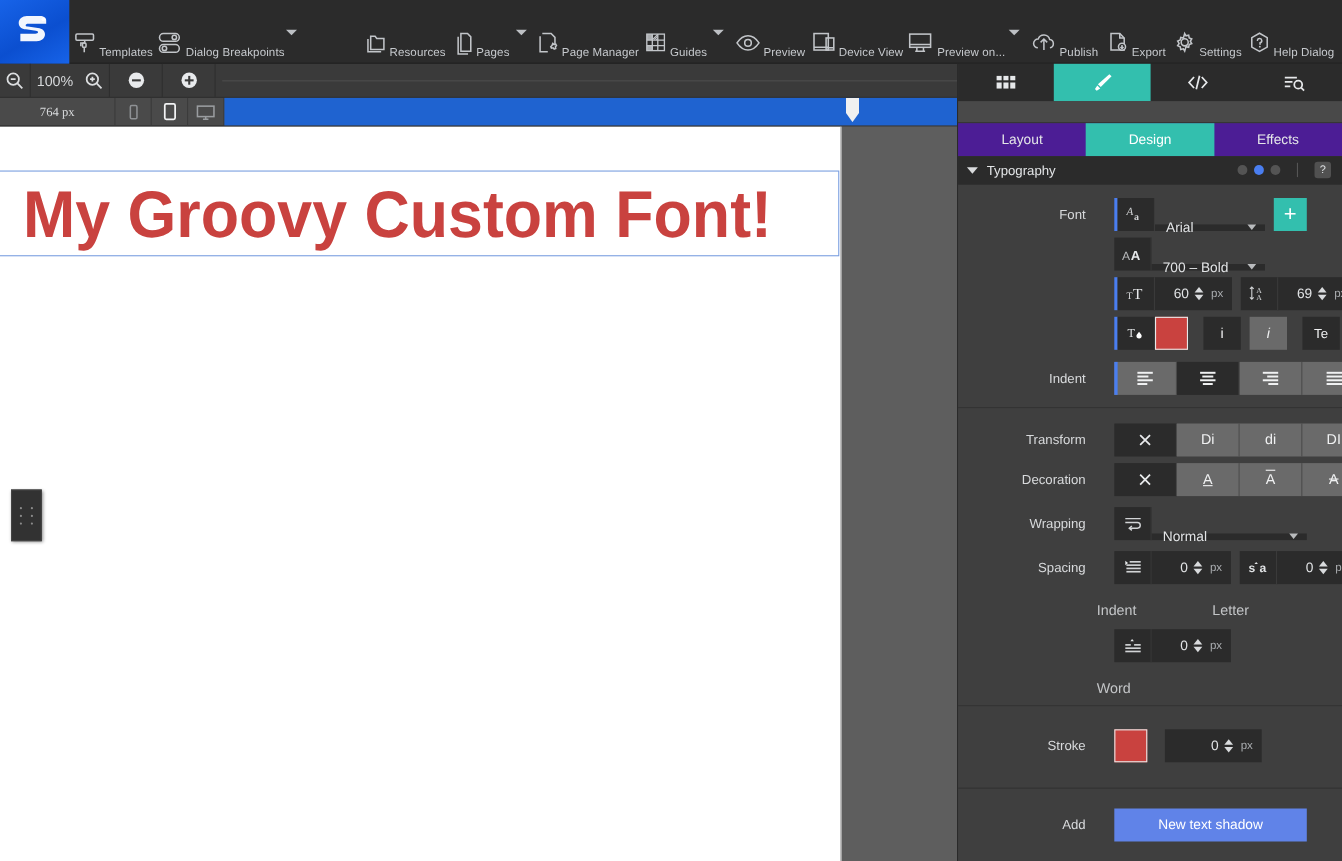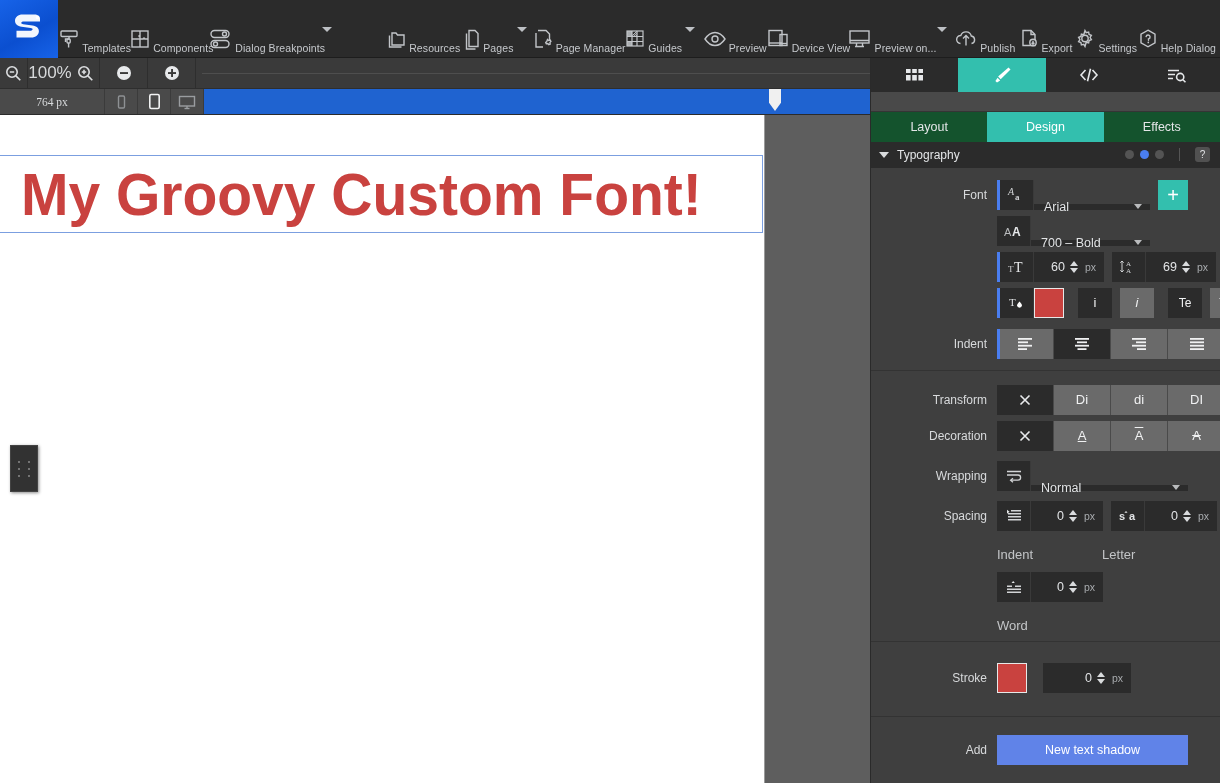--- a/index.html
+++ b/index.html
@@ -42,21 +42,21 @@
   .zoombar {
     position: absolute; top: 58px; left: 0; width: 870px; height: 31px;
     background: #3a3a3a; display: flex; align-items: stretch;
     border-bottom: 1px solid #2e2e2e;
   }
   .zoom-cell {
     display: flex; align-items: center; justify-content: center;
     border-right: 1px solid #2e2e2e; color: #d6d8da;
   }
   .zoom-mag { width: 28px; }
-  .zoom-pct { width: 44px; font-size: 17px; color: #d6d8da; border-right: none; }
+  .zoom-pct { width: 44px; font-size: 13px; color: #d6d8da; border-right: none; }
   .zoom-btn { width: 48px; }
   .zoom-rule { flex: 1 1 auto; border-right: none; position: relative; }
   .zoom-rule::after {
     content:""; position: absolute; left: 6px; right: 0; top: 50%; height: 1px; background: #4e4e4e;
   }
 
   
   .bpbar {
     position: absolute; top: 89px; left: 0; width: 870px; height: 26px;
     background: #4a4a4a; display: flex; align-items: stretch;
@@ -114,21 +114,21 @@
   .panel-iconbar {
     height: 34px; background: #2b2b2b; display: flex; align-items: stretch;
   }
   .panel-iconbar > div {
     flex: 1 1 0; display: flex; align-items: center; justify-content: center; cursor: default;
   }
   .panel-iconbar .active { background: #33bfae; }
 
   .panel-strip { height: 20px; background: #494949; border-bottom: 1px solid #353535; }
 
-  .panel-tabs { height: 30px; display: flex; background: #14532d; }
+  .panel-tabs { height: 30px; display: flex; background: #4c1d95; }
   .panel-tabs > div {
     flex: 1 1 0; display: flex; align-items: center; justify-content: center;
     font-size: 12.5px; color: #e4e6e8; cursor: default;
   }
   .panel-tabs .active { background: #33bfae; color: #fff; }
 
   .section-head {
     height: 26px; background: #2b2b2b; display: flex; align-items: center;
     padding: 0 10px 0 8px; gap: 8px;
   }
@@ -139,21 +139,21 @@
   .dot.on { background: #4a7ef0; }
   .sh-sep { width: 1px; height: 13px; background: #555; margin: 0 7px; }
   .sh-help {
     width: 15px; height: 15px; border-radius: 3px; background: #515151; color: #e0e2e4;
     font-size: 10px; display: flex; align-items: center; justify-content: center;
   }
 
   .panel-body { flex: 1 1 auto; overflow: hidden; background: #3f3f3f; }
   .block { padding: 8px 0; border-bottom: 1px solid #333; }
 
-  .row { display: flex; align-items: center; gap: 8px; padding: 3px 32px 3px 0; }
+  .row { display: flex; align-items: center; gap: 24px; padding: 3px 32px 3px 0; }
   .row-label {
     width: 118px; text-align: right; font-size: 12px; color: #d8dadc; flex: 0 0 118px;
     padding-right: 2px;
   }
   .row-body { display: flex; align-items: center; gap: 8px; flex: 1 1 auto; }
 
   .ctl { display: flex; align-items: stretch; height: 30px; }
   .ctl-accent { width: 3px; background: #4a7ef0; flex: 0 0 3px; }
   .ctl-ico {
     width: 34px; background: #2b2b2b; display: flex; align-items: center; justify-content: center;
@@ -223,29 +223,20 @@
         <svg width="26" height="26" viewBox="0 0 26 26" fill="none" stroke="#c2c5c9" stroke-width="1.4">
           <rect x="5" y="5" width="16" height="5.5" rx="1"></rect>
           <path d="M13 10.5v2.5h-3.5v3"></path>
             <rect x="11" y="13" width="3.2" height="4" rx="1"></rect>
           <path d="M12.6 17v4.5"></path>
         </svg>
       </span>
       <span class="tb-label">Templates</span>
     </div>
 
-    <div class="tb-item">
-      <span class="tb-icon">
-        <svg width="26" height="26" viewBox="0 0 26 26" fill="none" stroke="#c2c5c9" stroke-width="1.4">
-          <rect x="5" y="5" width="16" height="16"></rect>
-          <path d="M13 5v4.2c-1.4 0-1.4 1.6 0 1.6V13H5m8 0h3.2c0-1.4 1.6-1.4 1.6 0H21M13 13v8"></path>
-        </svg>
-      </span>
-      <span class="tb-label">Components</span>
-    </div>
 
     <div class="tb-item">
       <span class="tb-icon">
         <svg width="30" height="26" viewBox="0 0 30 26" fill="none" stroke="#c2c5c9" stroke-width="1.4">
           <rect x="6" y="4.5" width="18" height="7" rx="3.5"></rect>
             <circle cx="19.5" cy="8" r="2"></circle>
           <rect x="6" y="14.5" width="18" height="7" rx="3.5"></rect>
             <circle cx="10.5" cy="18" r="2"></circle>
         </svg>
       </span>

